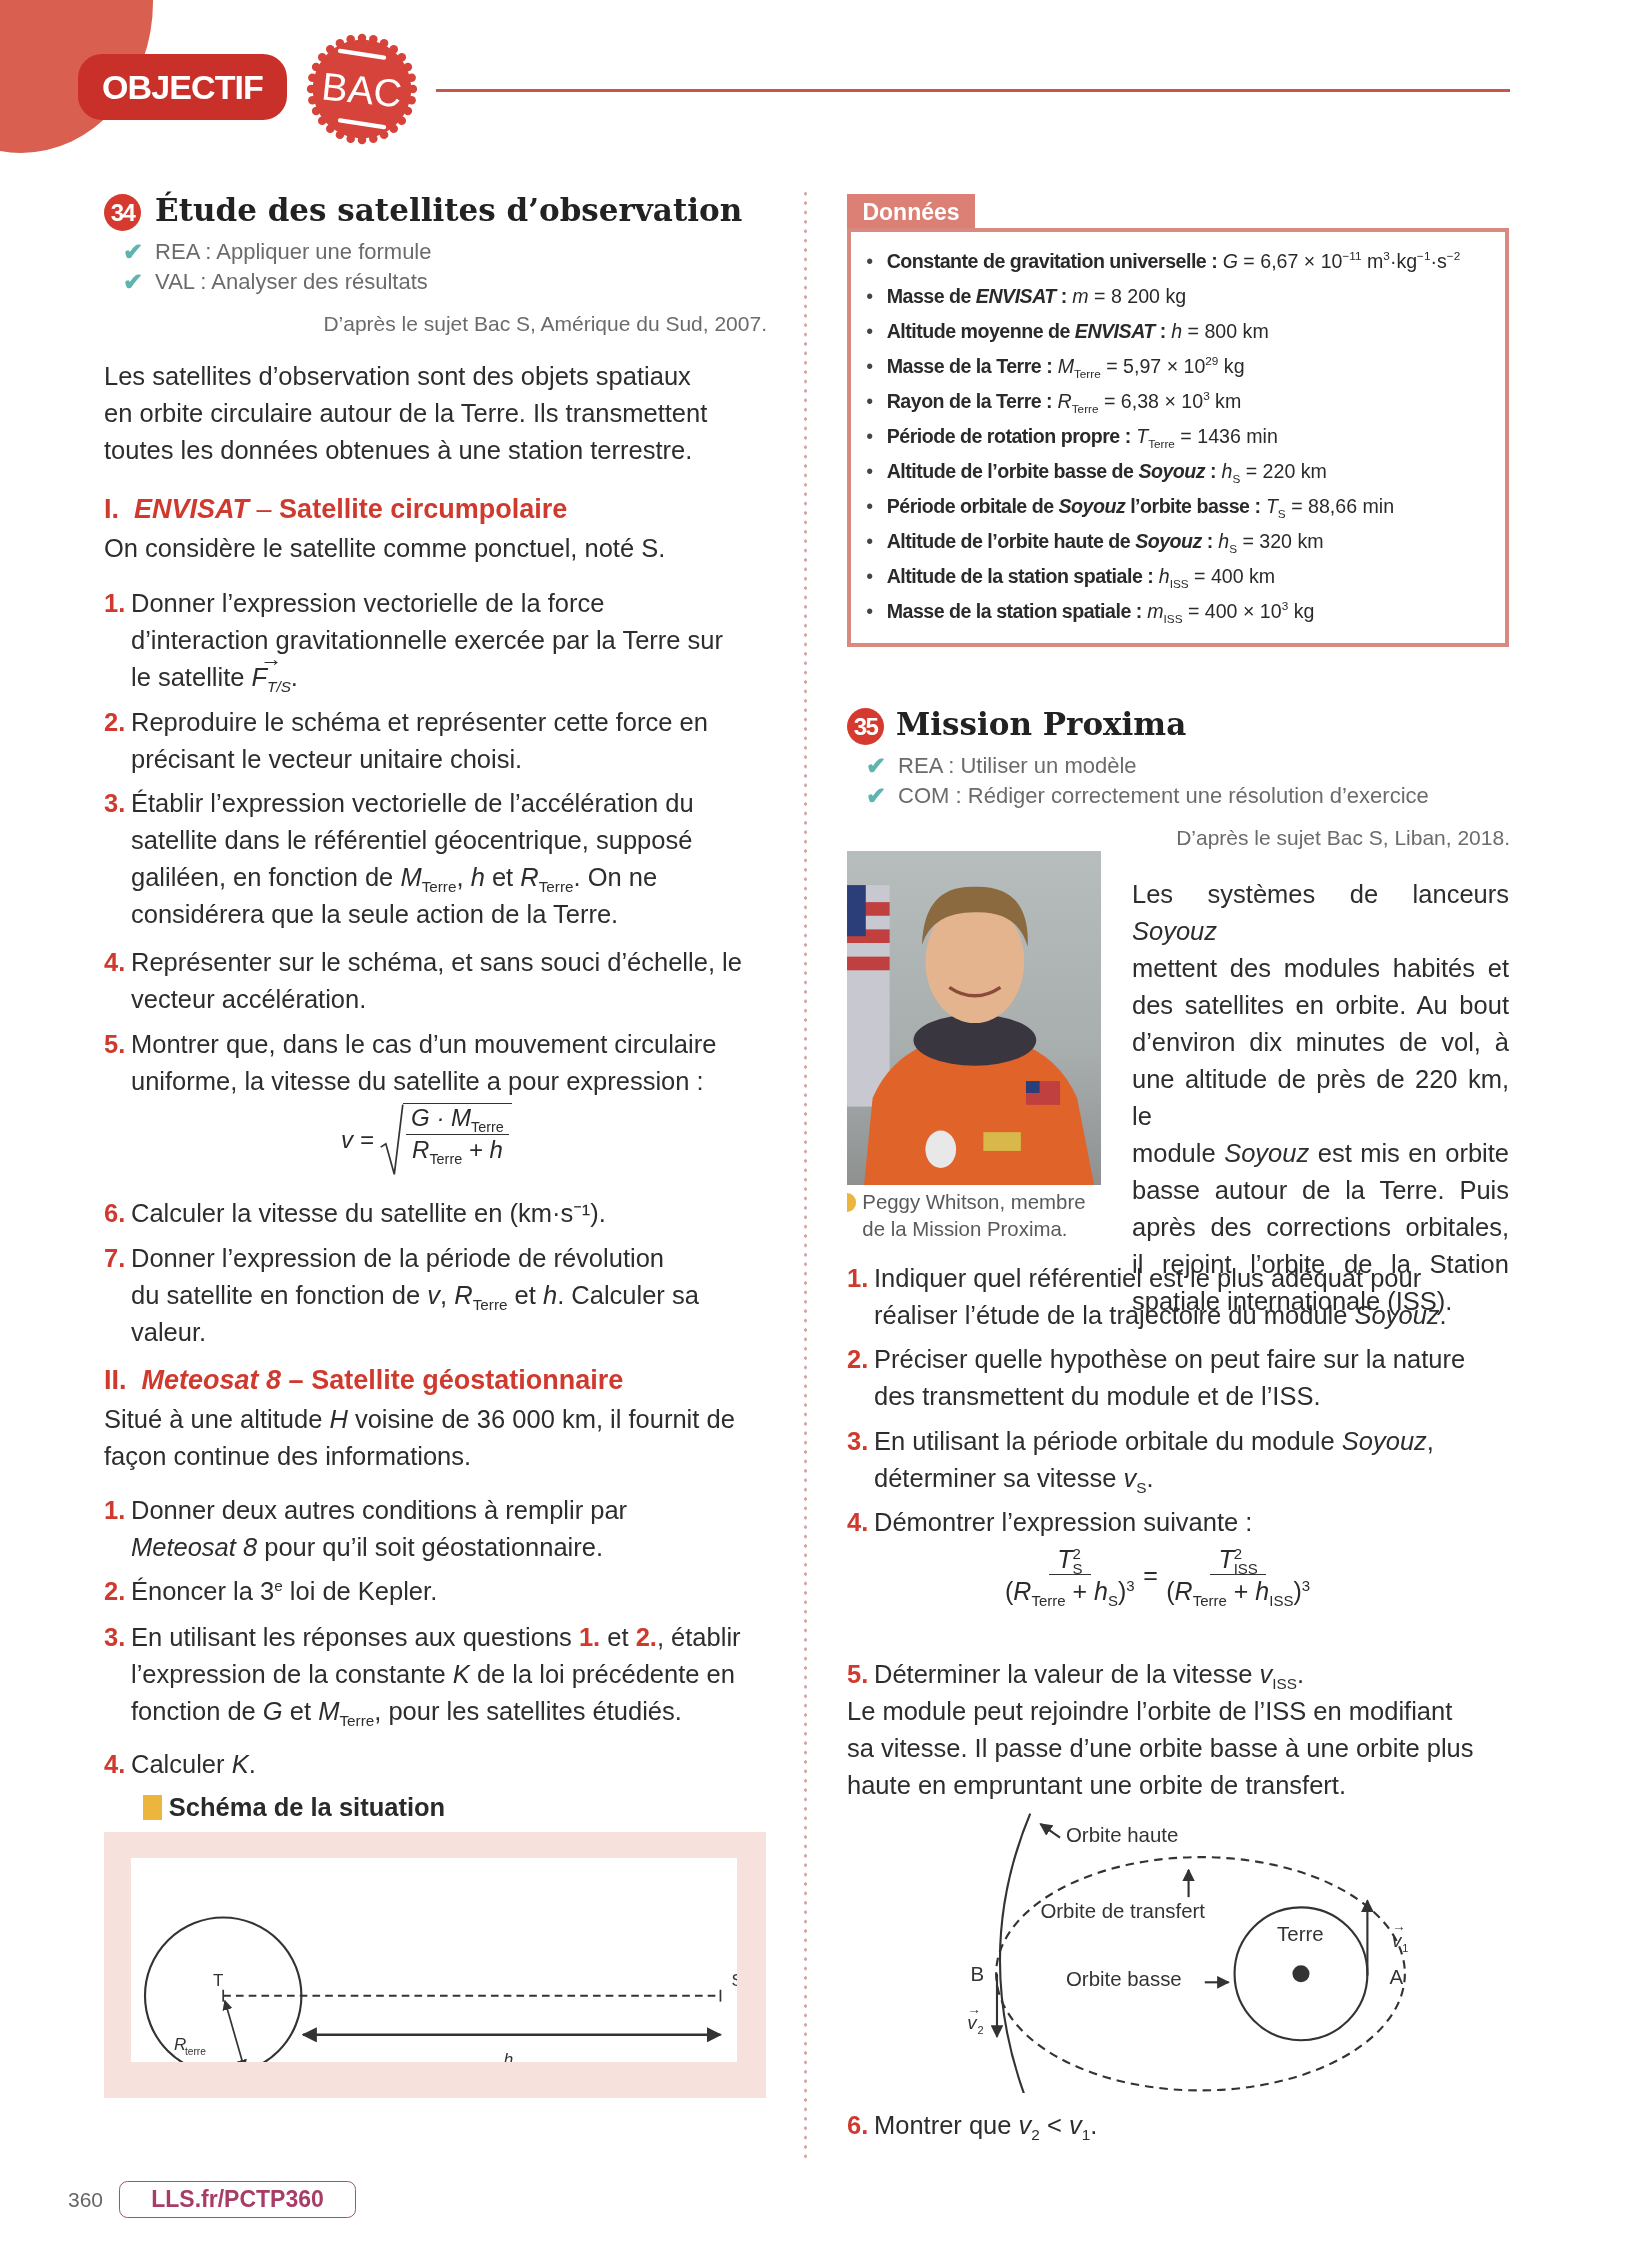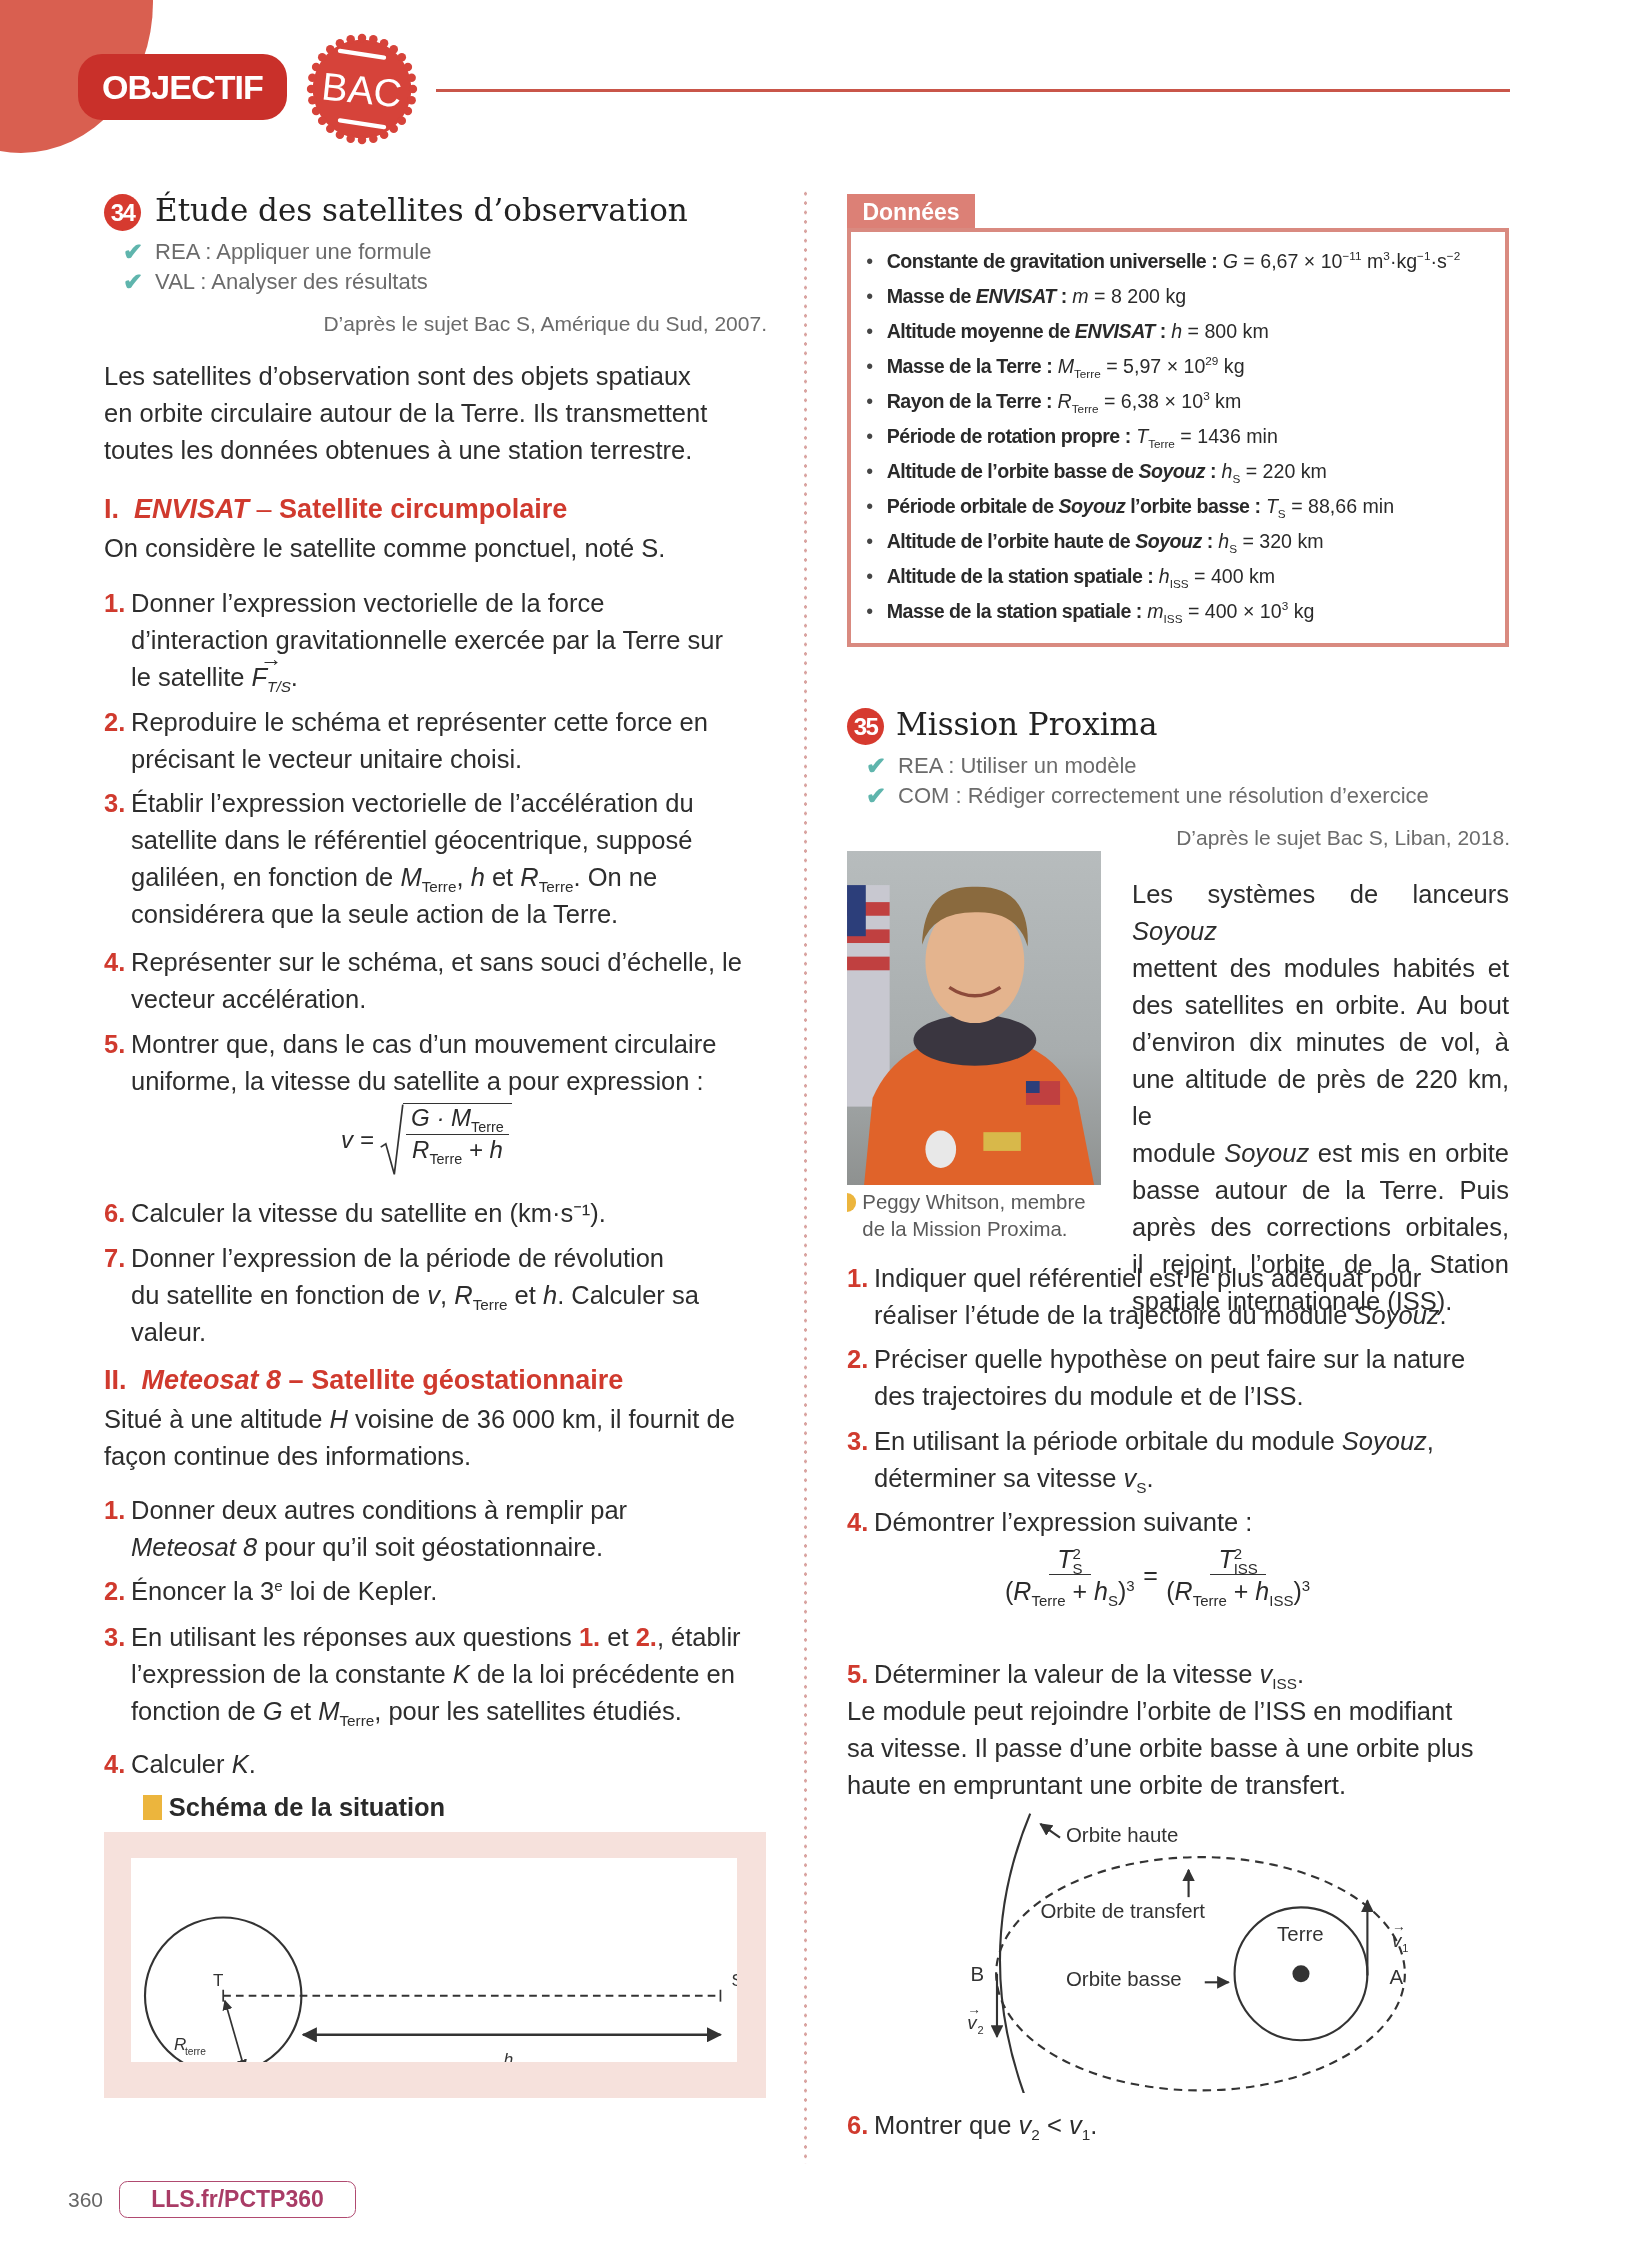--- a/index.html
+++ b/index.html
@@ -5,21 +5,21 @@
   * { box-sizing: border-box; margin: 0; padding: 0; }
   html, body { width: 1635px; height: 2261px; background: #ffffff; overflow: hidden; }
   body { position: relative; font-family: "Liberation Sans", sans-serif; color: #2b2b2b; }
   .abs { position: absolute; }
   .corner-circle { left: -111px; top: -149px; width: 264px; height: 302px; border-radius: 50%; background: #d95f50; }
   .obj-pill { left: 78px; top: 54px; width: 209px; height: 66px; border-radius: 24px; background: #c9302a; color: #fff; font-weight: bold; font-size: 34px; display: flex; align-items: center; justify-content: center; letter-spacing: -0.9px; font-family: "Liberation Sans", sans-serif; }
   .bac-seal { left: 306px; top: 32px; width: 112px; height: 114px; }
   .header-line { left: 436px; top: 89px; width: 1074px; height: 2.6px; background: #c9564a; }
   .col-divider { left: 804px; top: 189px; width: 3.4px; height: 1975px; background-image: radial-gradient(circle, #d9a3a0 1.5px, transparent 1.9px); background-size: 3.4px 9.4px; background-repeat: repeat-y; }
   .ex-num { width: 37px; height: 37px; border-radius: 50%; background: #d63a2f; color: #fff; font-weight: bold; font-size: 24px; display: flex; align-items: center; justify-content: center; letter-spacing: -1.7px; }
-  .ex-title { font-family: "DejaVu Serif", serif; font-weight: normal; font-size: 31px; color: #222; white-space: nowrap; }
+  .ex-title { font-family: "DejaVu Serif", serif; font-weight: bold; font-size: 31px; color: #222; white-space: nowrap; }
   .skill { font-size: 22px; color: #6b6b6b; white-space: nowrap; display: flex; align-items: center; gap: 12px; }
   .check { color: #5fb5ad; font-size: 24px; font-weight: bold; }
   .source { font-size: 21px; color: #6b6b6b; text-align: right; white-space: nowrap; }
   .body-text { font-size: 25.5px; line-height: 37px; color: #2d2d2d; }
   .section-h { font-size: 27px; font-weight: bold; color: #d03a2e; white-space: nowrap; }
   .q { position: absolute; font-size: 25.5px; line-height: 37px; color: #2d2d2d; padding-left: 27px; }
   .q .n { position: absolute; left: 0; top: 0; font-weight: bold; color: #d03a2e; }
   sub, sup { font-size: 60%; line-height: 0; }
   i { font-style: italic; }
   .donnees-tab { left: 847px; top: 194px; width: 128px; height: 36px; background: #dc8076; color: #fff; font-weight: bold; font-size: 23px; display: flex; align-items: center; justify-content: center; }
@@ -304,21 +304,21 @@
 </div>
 
 <div class="q" style="left:847px; top:1260px; width:673px;">
   <span class="n">1.</span>
   <div>Indiquer quel référentiel est le plus adéquat pour</div>
   <div>réaliser l’étude de la trajectoire du module <i>Soyouz</i>.</div>
 </div>
 <div class="q" style="left:847px; top:1341px; width:673px;">
   <span class="n">2.</span>
   <div>Préciser quelle hypothèse on peut faire sur la nature</div>
-  <div>des trajectoires du module et de l’ISS.</div>
+  <div>des transmettent du module et de l’ISS.</div>
 </div>
 <div class="q" style="left:847px; top:1423px; width:673px;">
   <span class="n">3.</span>
   <div>En utilisant la période orbitale du module <i>Soyouz</i>,</div>
   <div>déterminer sa vitesse <i>v</i><sub>S</sub>.</div>
 </div>
 <div class="q" style="left:847px; top:1504px; width:673px;">
   <span class="n">4.</span>
   <div>Démontrer l’expression suivante :</div>
 </div>

